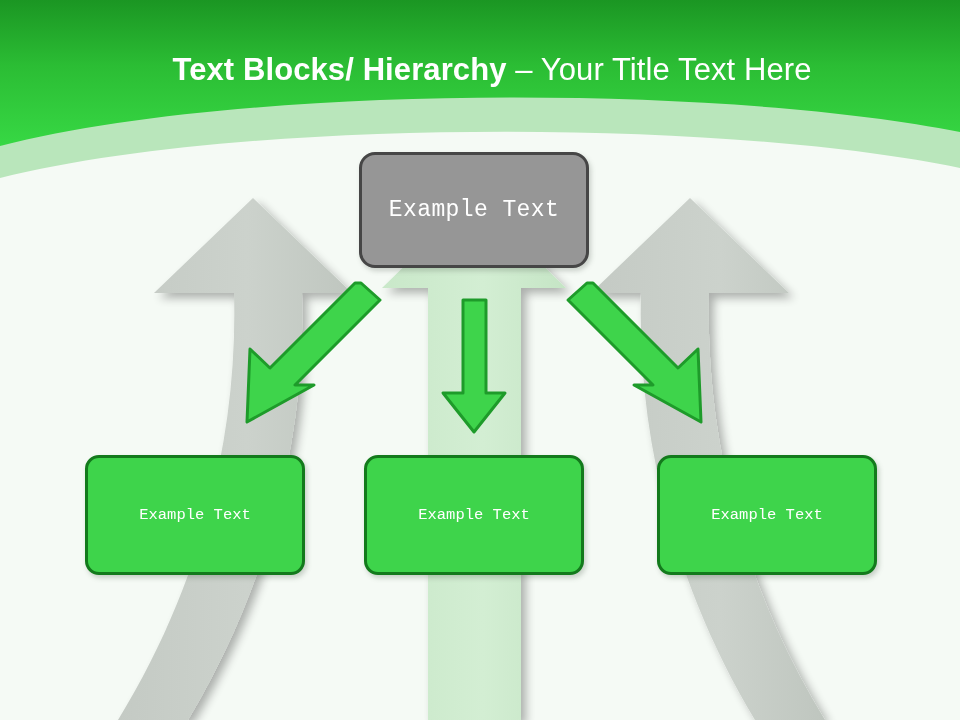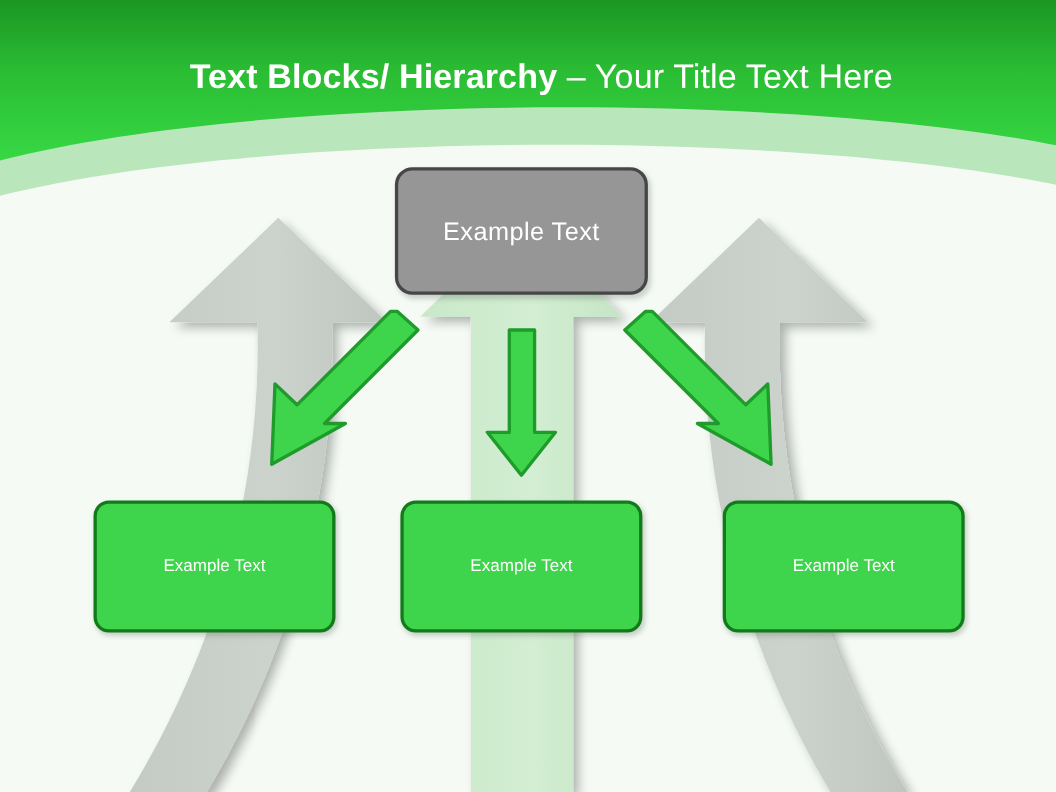--- a/index.html
+++ b/index.html
@@ -53,20 +53,21 @@
   .node-box {
     position: absolute;
     z-index: 5;
     box-sizing: border-box;
     display: flex;
     align-items: center;
     justify-content: center;
     text-align: center;
     color: #ffffff;
     border-style: solid;
+    font-family: Liberation Mono, monospace;
   }
   #box-top {
     left: 359px;
     top: 152px;
     width: 230px;
     height: 116px;
     background: #969696;
     border-width: 3px;
     border-color: #464646;
     border-radius: 16px;

